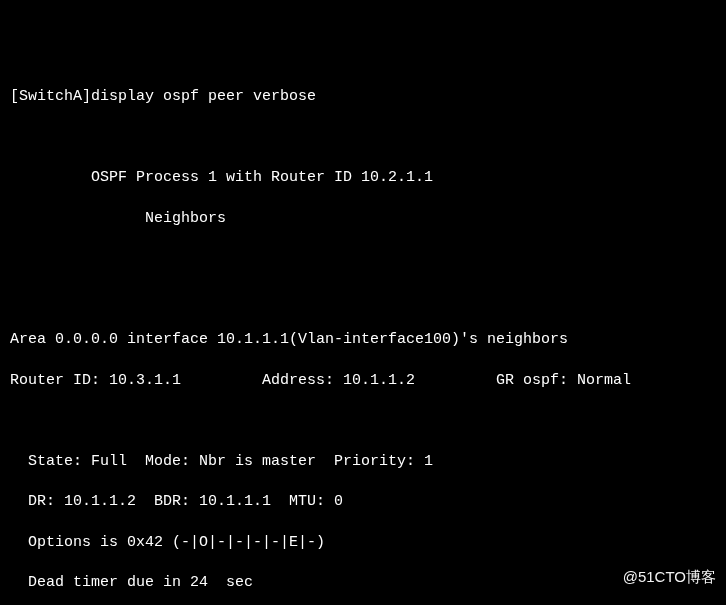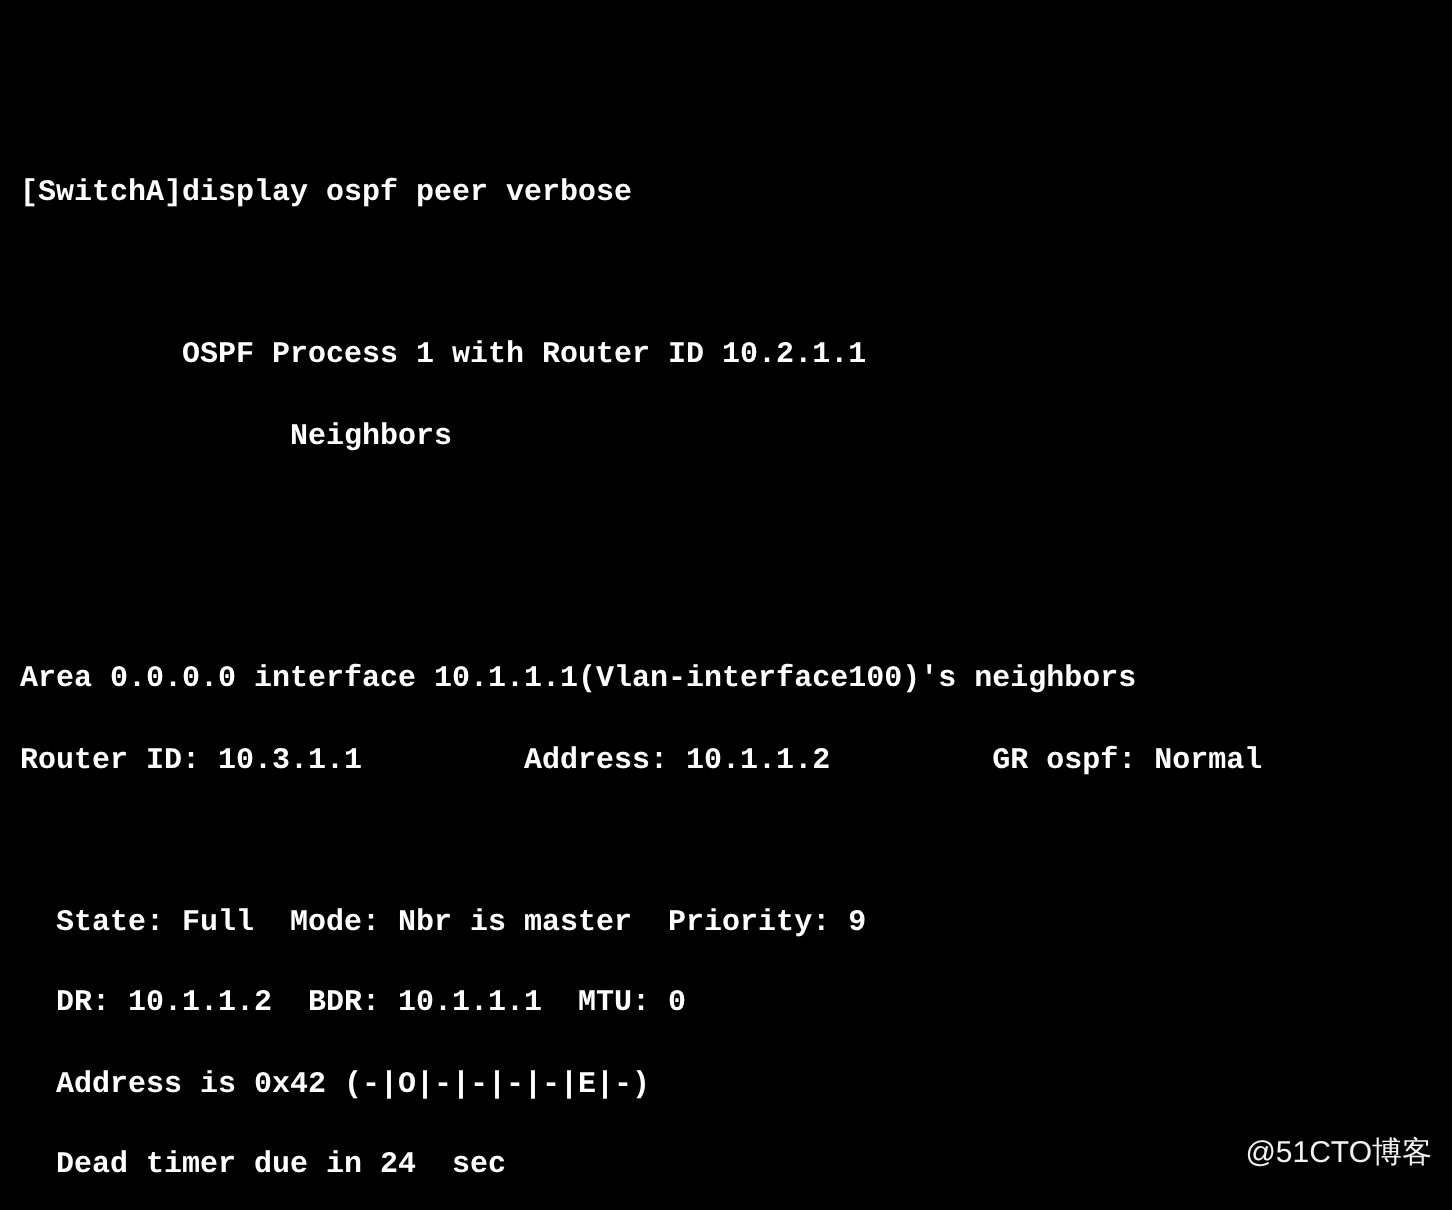--- a/index.html
+++ b/index.html
@@ -15,21 +15,20 @@
       line-height: 1.35;
       padding: 6px 10px;
       width: 726px;
       height: 605px;
       overflow: hidden;
       position: relative;
       white-space: pre;
     }
     .line {
       white-space: pre;
-      font-weight: bold;
     }
     .watermark {
       position: absolute;
       bottom: 18px;
       right: 10px;
       color: #ffffff;
       font-family: Arial, sans-serif;
       font-size: 15px;
       font-weight: normal;
       opacity: 0.95;
@@ -42,23 +41,23 @@
 
 <div class="line">[SwitchA]display ospf peer verbose</div>
 <div class="line"> </div>
 <div class="line">         OSPF Process 1 with Router ID 10.2.1.1</div>
 <div class="line">               Neighbors</div>
 <div class="line"> </div>
 <div class="line"> </div>
 <div class="line">Area 0.0.0.0 interface 10.1.1.1(Vlan-interface100)'s neighbors</div>
 <div class="line">Router ID: 10.3.1.1         Address: 10.1.1.2         GR ospf: Normal</div>
 <div class="line"> </div>
-<div class="line">  State: Full  Mode: Nbr is master  Priority: 9</div>
+<div class="line">  State: Full  Mode: Nbr is master  Priority: 1</div>
 <div class="line">  DR: 10.1.1.2  BDR: 10.1.1.1  MTU: 0</div>
-<div class="line">  Address is 0x42 (-|O|-|-|-|-|E|-)</div>
+<div class="line">  Options is 0x42 (-|O|-|-|-|-|E|-)</div>
 <div class="line">  Dead timer due in 24  sec</div>
 
 
 
 
 
 
 
 
 

